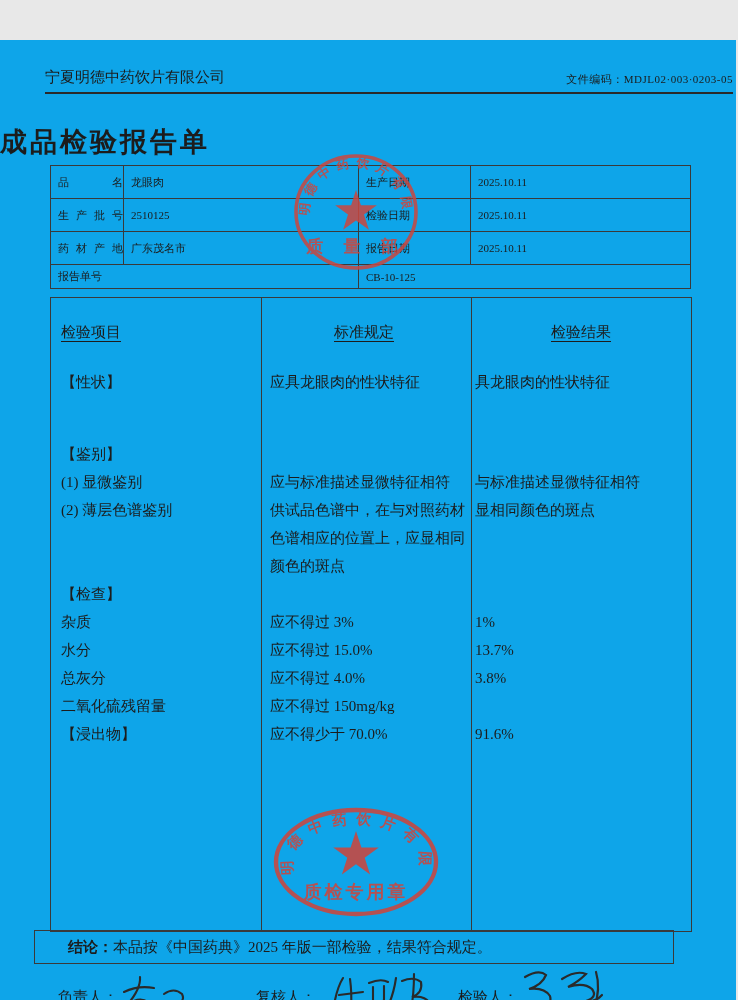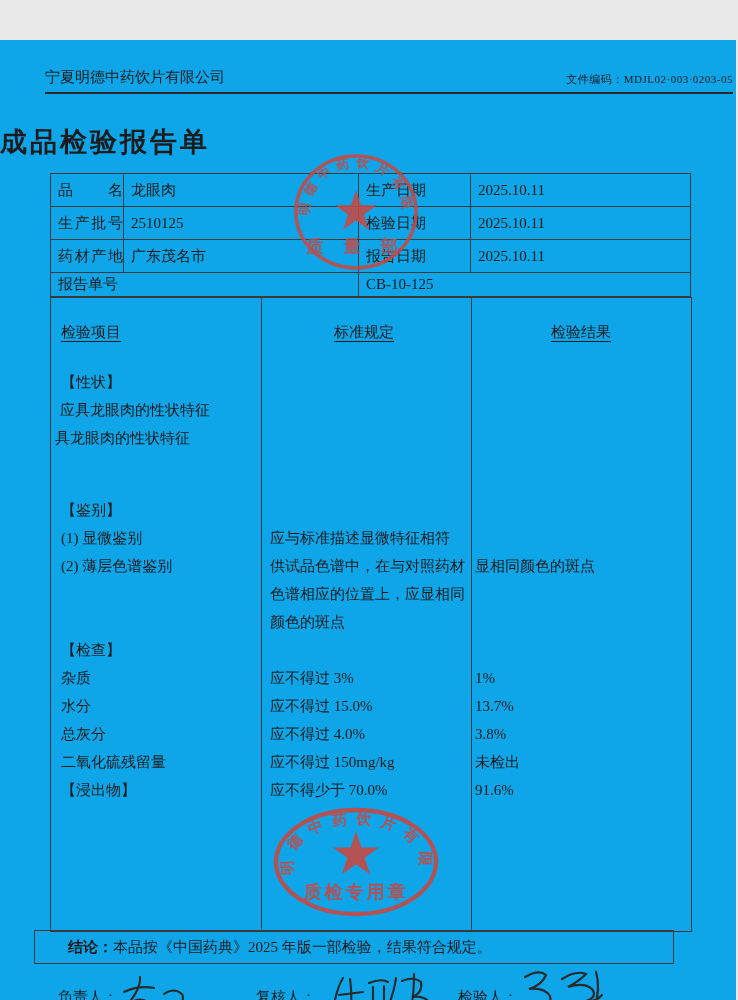--- a/index.html
+++ b/index.html
@@ -20,22 +20,22 @@
     font-size:15px;
   }
   .hdr .code{font-size:11px;letter-spacing:.5px;}
   
   .title{
     position:absolute;top:84px;left:0;width:100%;
     text-align:left;font-size:27px;font-weight:bold;letter-spacing:3px;
   }
   
   table.info{
-    position:absolute;left:50px;top:133px;width:640px;
-    border-collapse:collapse;table-layout:fixed;font-size:15px;
+    position:absolute;left:50px;top:125px;width:640px;
+    border-collapse:collapse;table-layout:fixed;font-size:11px;
   }
   table.info td{
     border:1px solid #3a3a3a;padding:0 0 0 7px;height:32px;
     white-space:nowrap;overflow:hidden;
   }
   table.info tr.short td{height:23px;}
   td.lbl{text-align:justify;text-align-last:justify;padding-right:10px;}
   
   .main{
     position:absolute;left:50px;top:257px;width:640px;height:633px;
@@ -43,21 +43,21 @@
   }
   .vline{position:absolute;top:0;bottom:0;width:1px;background:#3a3a3a;}
   .v1{left:210px;} .v2{left:420px;}
   .mrow{display:flex;line-height:28px;}
   .c1{width:210px;padding-left:10px;box-sizing:border-box;}
   .c2{width:210px;padding-left:9px;padding-right:4px;box-sizing:border-box;}
   .c3{width:220px;padding-left:4px;box-sizing:border-box;}
   .mhead{padding-top:24px;line-height:20px;align-items:center;}
   .mhead .c2,.mhead .c3{text-align:center;padding-left:0;}
   .mhead span{text-decoration:underline;text-underline-offset:4px;}
-  .r-xz{margin-top:26px;flex-direction:column;}
+  .r-xz{margin-top:26px;}
   .r-jb{margin-top:44px;}
   
   .concl{
     position:absolute;left:34px;top:890px;width:640px;height:34px;
     border:1px solid #3a3a3a;box-sizing:border-box;
     line-height:32px;font-size:15px;padding-left:33px;
   }
   .concl b{font-weight:bold;}
   
   .sig-label{position:absolute;font-size:15px;top:948px;}
@@ -128,20 +128,21 @@
       <div class="c3">具龙眼肉的性状特征</div>
     </div>
     <div class="mrow r-jb">
       <div class="c1">【鉴别】</div>
       <div class="c2"></div>
       <div class="c3"></div>
     </div>
     <div class="mrow">
       <div class="c1">(1) 显微鉴别</div>
       <div class="c2">应与标准描述显微特征相符</div>
+      <div class="c3">与标准描述显微特征相符</div>
     </div>
     <div class="mrow">
       <div class="c1">(2) 薄层色谱鉴别</div>
       <div class="c2">供试品色谱中，在与对照药材色谱相应的位置上，应显相同颜色的斑点</div>
       <div class="c3">显相同颜色的斑点</div>
     </div>
     <div class="mrow">
       <div class="c1">【检查】</div>
       <div class="c2"></div>
       <div class="c3"></div>
@@ -157,21 +158,20 @@
       <div class="c3">13.7%</div>
     </div>
     <div class="mrow">
       <div class="c1">总灰分</div>
       <div class="c2">应不得过 4.0%</div>
       <div class="c3">3.8%</div>
     </div>
     <div class="mrow">
       <div class="c1">二氧化硫残留量</div>
       <div class="c2">应不得过 150mg/kg</div>
-      <div class="c3">未检出</div>
     </div>
     <div class="mrow">
       <div class="c1">【浸出物】</div>
       <div class="c2">应不得少于 70.0%</div>
       <div class="c3">91.6%</div>
     </div>
   </div>
 
   <div class="concl">
     <b>结论：</b><span>本品按《中国药典》2025 年版一部检验，结果符合规定。</span>

